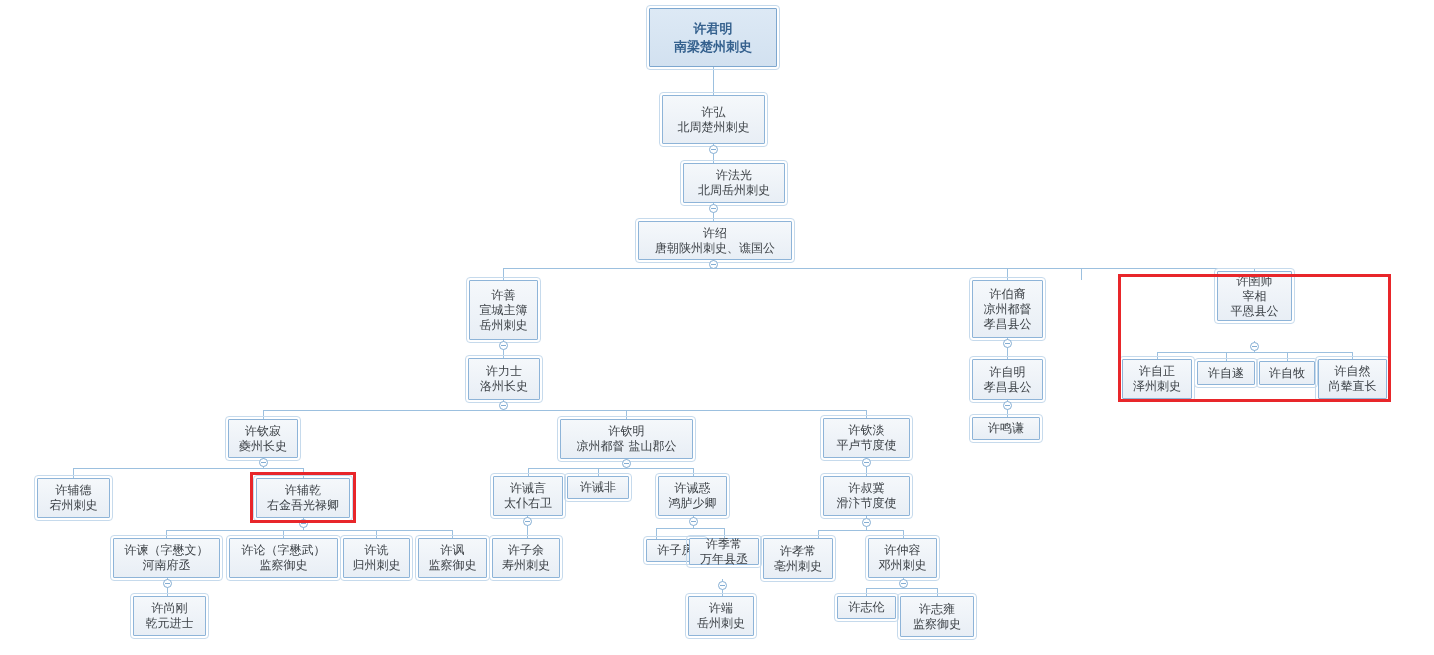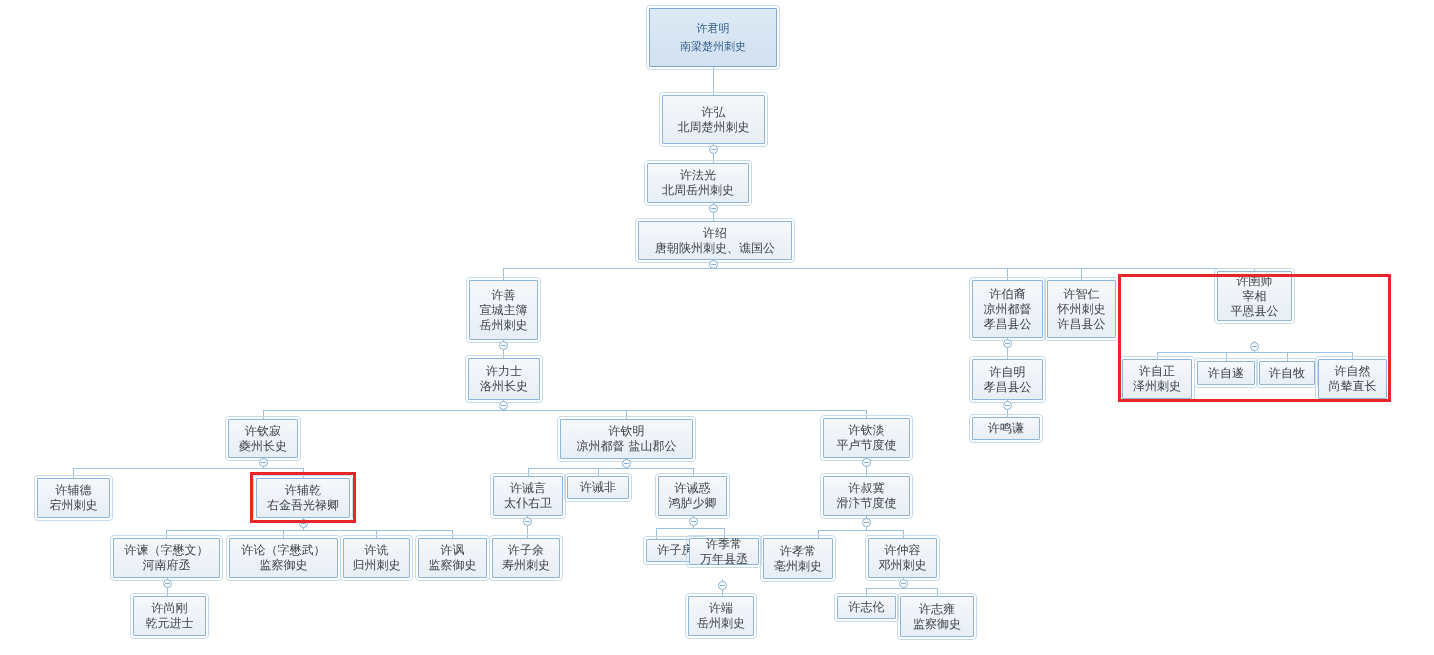--- a/index.html
+++ b/index.html
@@ -1,20 +1,20 @@
 <!DOCTYPE html>
 <html><head>
 <meta charset="utf-8">
 <style>
   html,body{margin:0;padding:0;background:#fff}
   .canvas{position:relative;width:1434px;height:655px;background:#fff;font-family:"DejaVu Sans",sans-serif;overflow:hidden}
   .node{position:absolute;display:flex;flex-direction:column;justify-content:center;align-items:center;text-align:center;
         background:linear-gradient(180deg,#f5f8fb,#e8eef5);border:1px solid #8eb4d8;outline:1px solid #c6daec;outline-offset:2px;
         border-radius:1px;font-size:12px;line-height:15px;color:#3c4146;box-sizing:border-box;z-index:2;white-space:nowrap}
-  .node.root{background:linear-gradient(180deg,#dde9f5,#d2e1f0);color:#35618e;font-weight:400;font-size:11px;line-height:18px;border-color:#7da7cf}
+  .node.root{background:linear-gradient(180deg,#dde9f5,#d2e1f0);color:#35618e;font-weight:700;font-size:13px;line-height:18px;border-color:#7da7cf}
   .vl,.hl{position:absolute;background:#9cc0df;z-index:1}
   .vl{width:1px}
   .hl{height:1px}
   .tg{position:absolute;width:7px;height:7px;border:1px solid #85aed3;border-radius:50%;background:#fdfeff;z-index:3}
   .tg::after{content:"";position:absolute;left:1px;right:1px;top:3px;height:1px;background:#85aed3}
   .red{position:absolute;border:3px solid #e8262a;z-index:4;box-sizing:border-box;pointer-events:none}
 </style>
 </head>
 <body>
 
@@ -95,21 +95,21 @@
   <div class="tg" style="left:1250px;top:342px"></div>
 
   <div class="node root" style="left:649px;top:8px;width:128px;height:59px">
       <span>许君明</span>
       <span>南梁楚州刺史</span>
     </div>
   <div class="node" style="left:662px;top:95px;width:103px;height:49px">
       <span>许弘</span>
       <span>北周楚州刺史</span>
     </div>
-  <div class="node" style="left:647px;top:163px;width:102px;height:40px">
+  <div class="node" style="left:683px;top:163px;width:102px;height:40px">
       <span>许法光</span>
       <span>北周岳州刺史</span>
     </div>
   <div class="node" style="left:638px;top:221px;width:154px;height:39px">
       <span>许绍</span>
       <span>唐朝陕州刺史、谯国公</span>
     </div>
   <div class="node" style="left:469px;top:280px;width:69px;height:60px">
       <span>许善</span>
       <span>宣城主簿</span>
@@ -117,25 +117,20 @@
     </div>
   <div class="node" style="left:468px;top:358px;width:72px;height:42px">
       <span>许力士</span>
       <span>洛州长史</span>
     </div>
   <div class="node" style="left:972px;top:280px;width:71px;height:58px">
       <span>许伯裔</span>
       <span>凉州都督</span>
       <span>孝昌县公</span>
     </div>
-  <div class="node" style="left:1047px;top:280px;width:69px;height:58px">
-      <span>许智仁</span>
-      <span>怀州刺史</span>
-      <span>许昌县公</span>
-    </div>
   <div class="node" style="left:1217px;top:271px;width:75px;height:50px">
       <span>许圉师</span>
       <span>宰相</span>
       <span>平恩县公</span>
     </div>
   <div class="node" style="left:972px;top:359px;width:71px;height:41px">
       <span>许自明</span>
       <span>孝昌县公</span>
     </div>
   <div class="node" style="left:1122px;top:359px;width:70px;height:40px">

